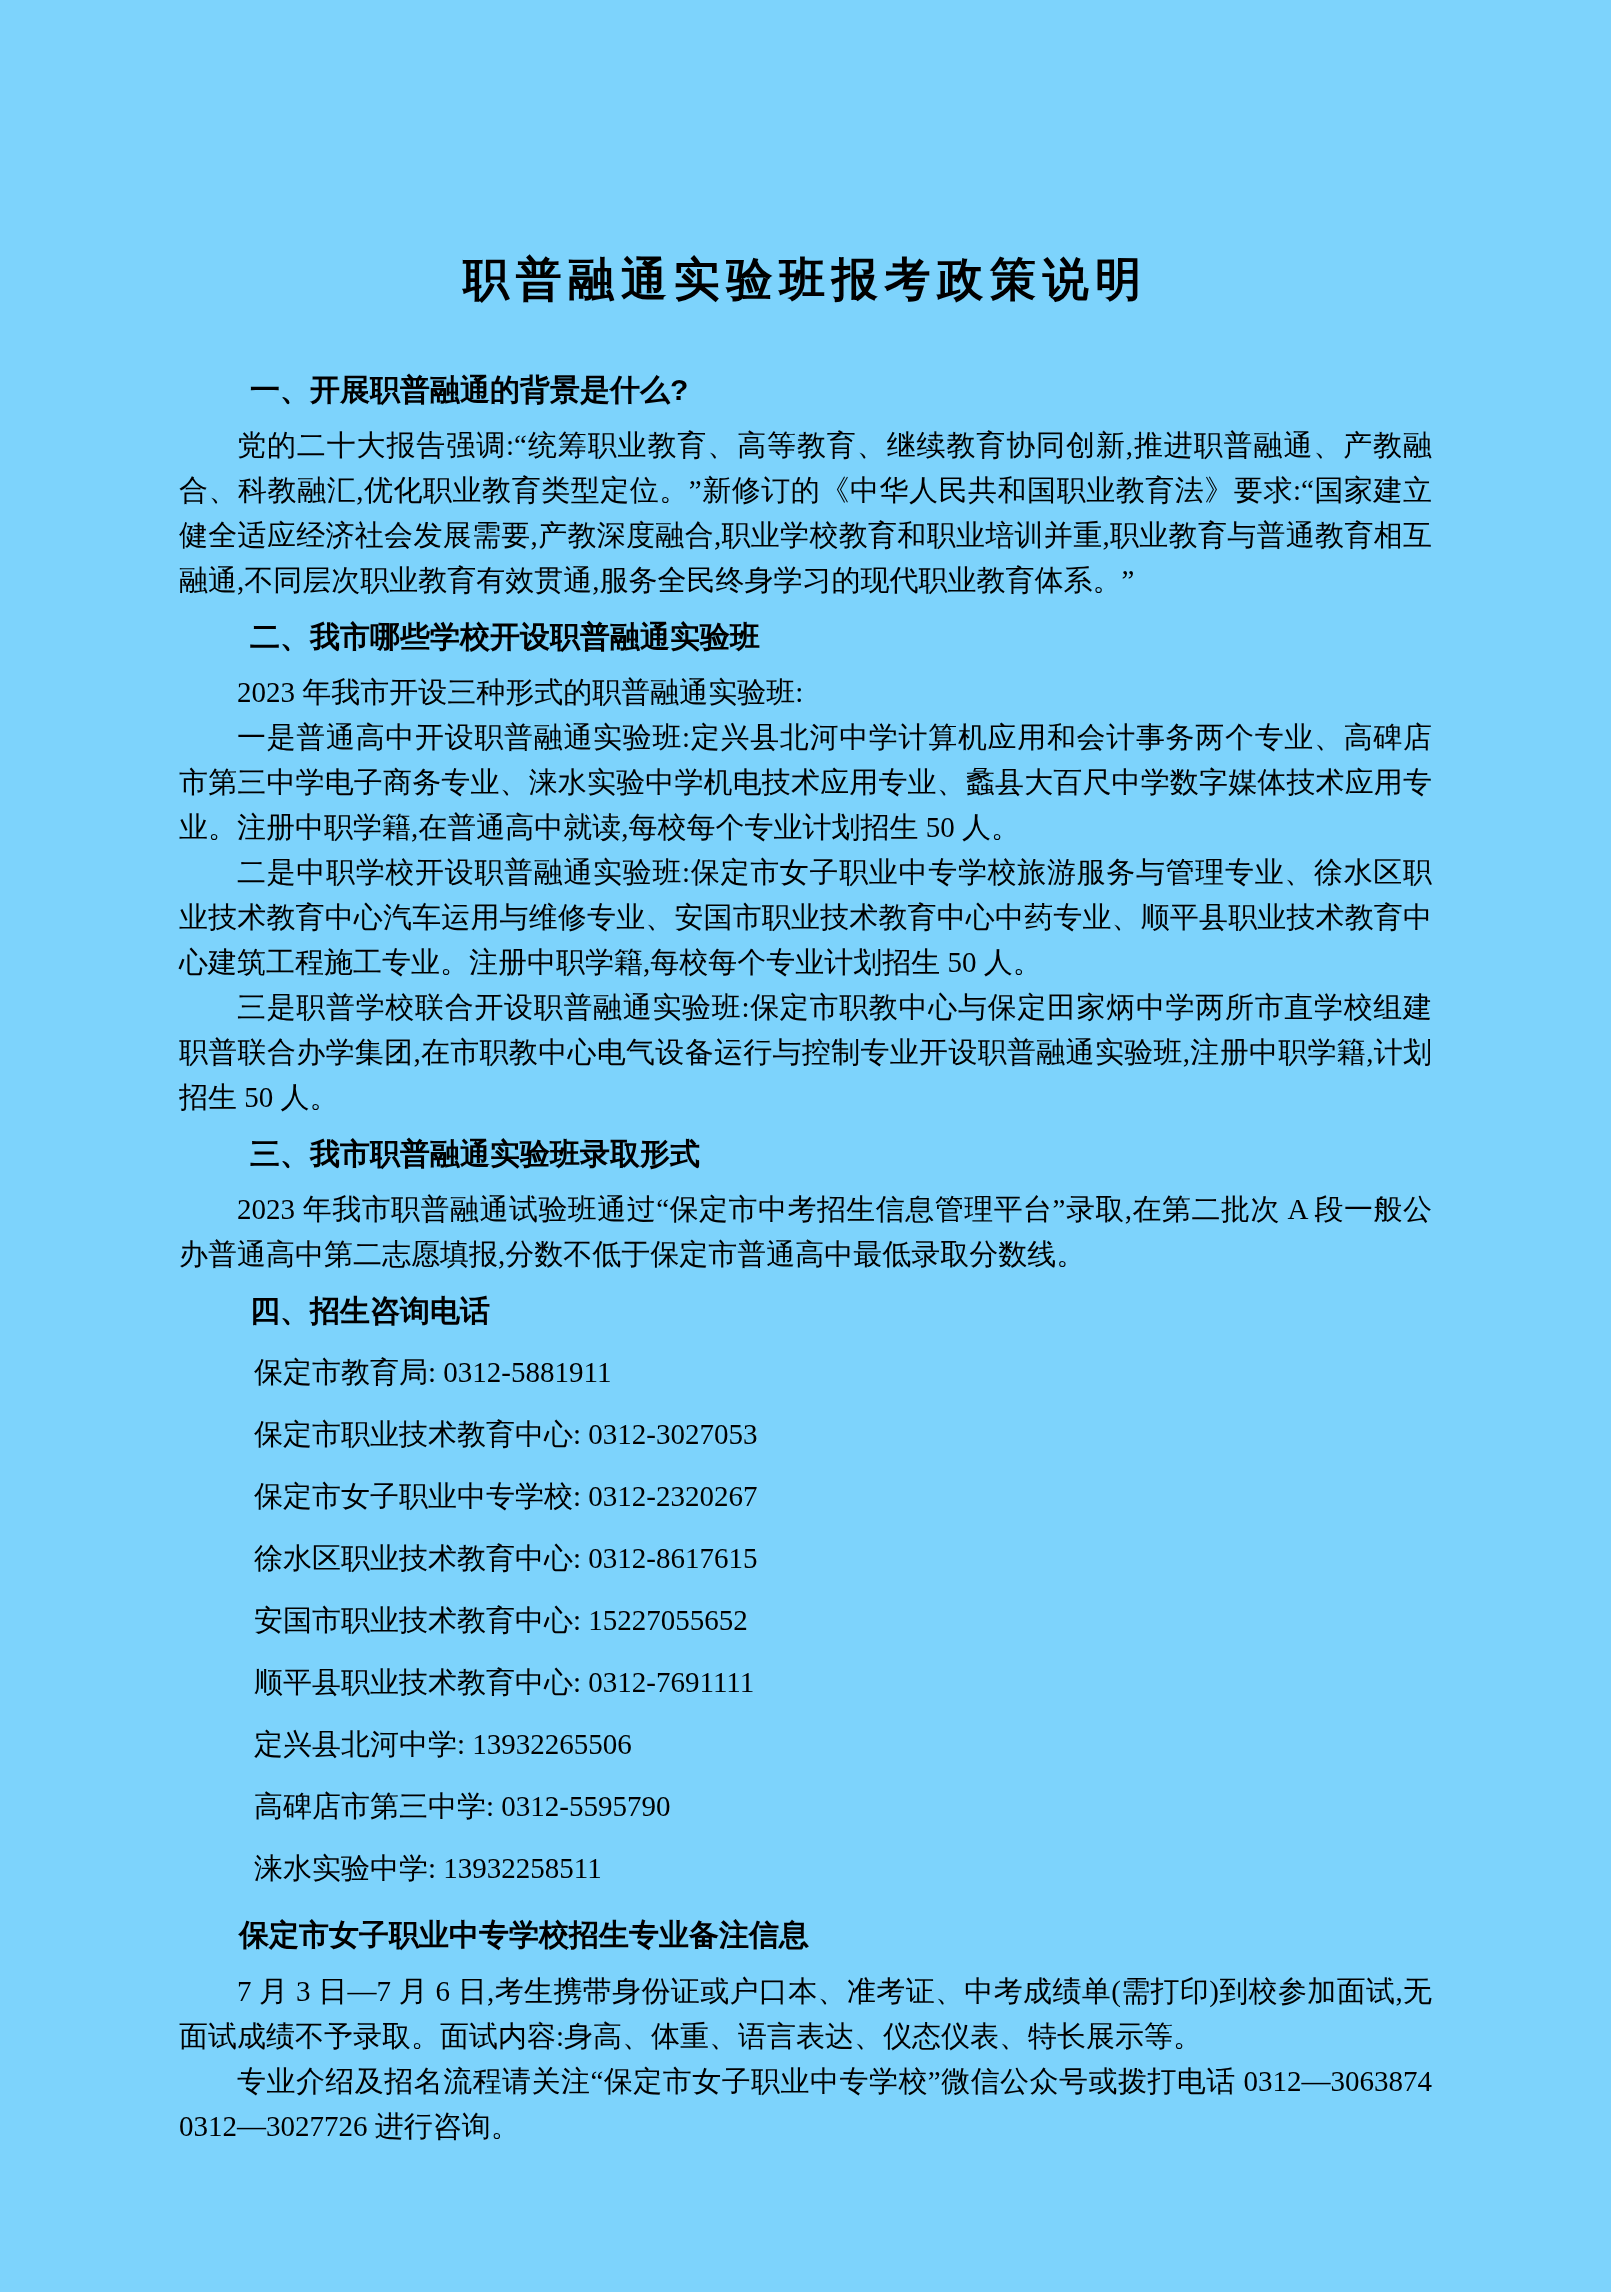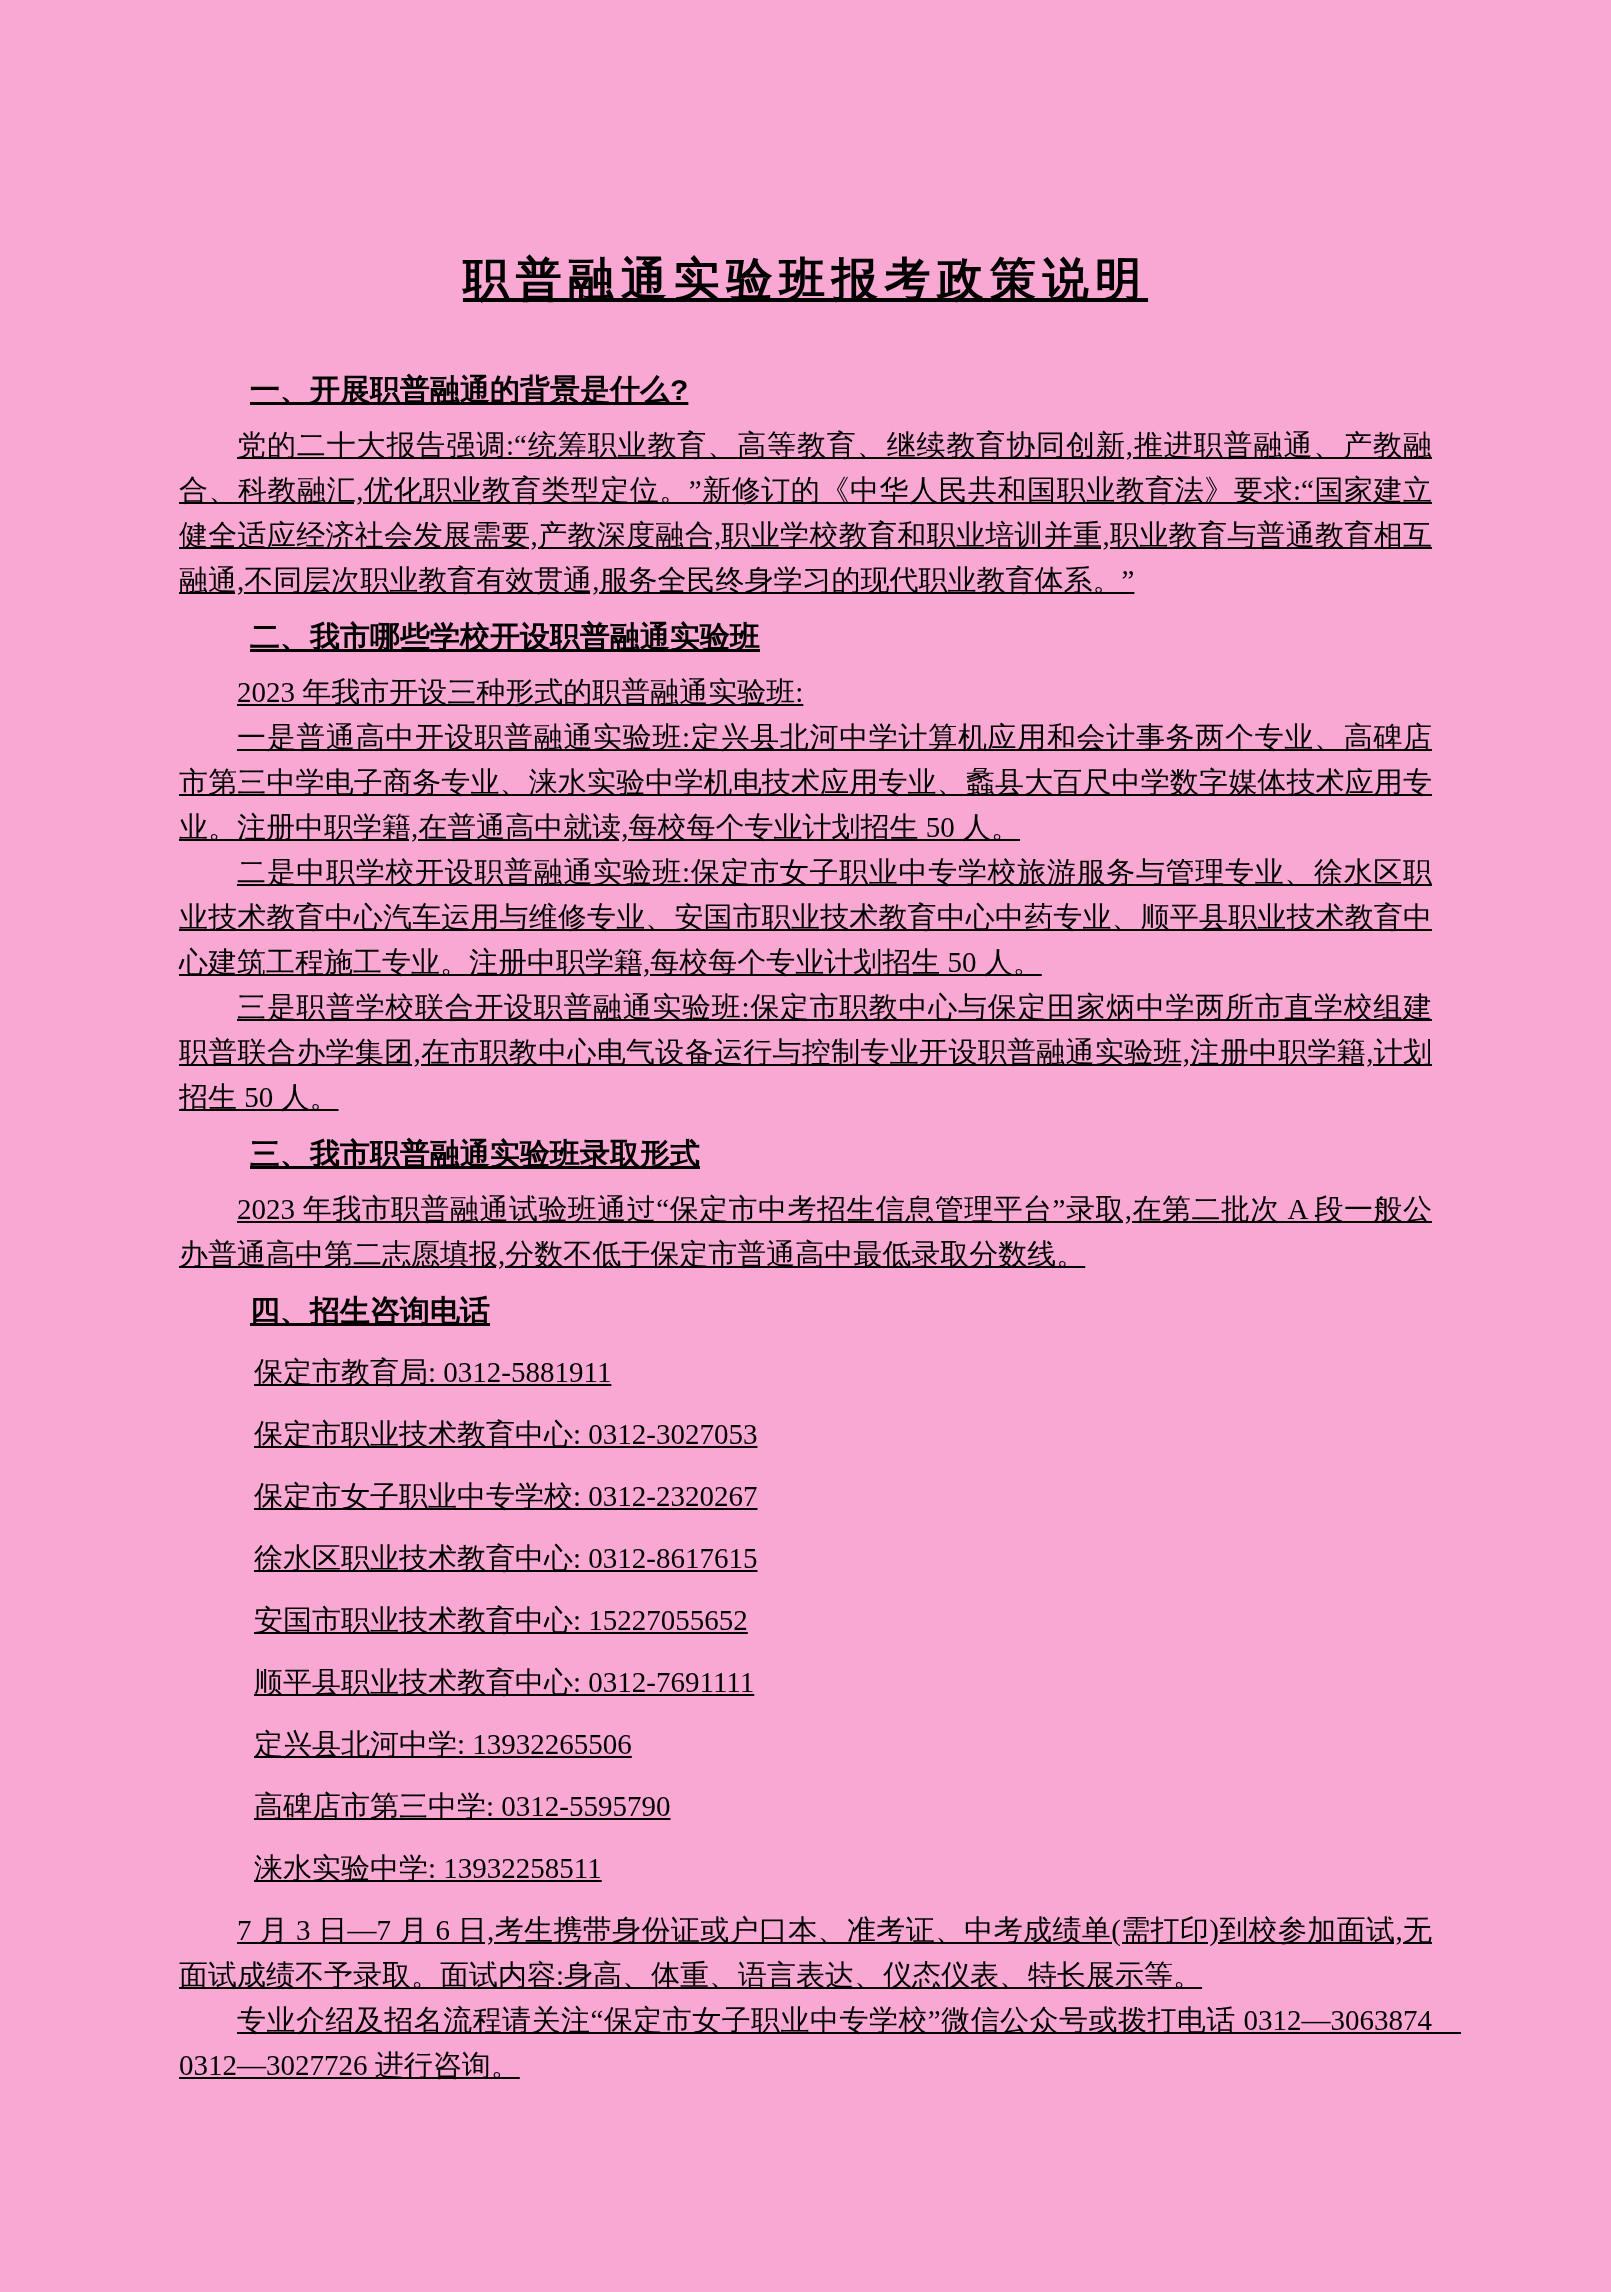--- a/index.html
+++ b/index.html
@@ -1,28 +1,27 @@
 <!DOCTYPE html>
 <html><head>
 <meta charset="utf-8">
 <style>
   html, body { margin: 0; padding: 0; background: #ffffff; }
   .page {
     position: relative;
     width: 1611px;
     height: 2292px;
     box-sizing: border-box;
-    background: #f9a8d4;
+    background: #7dd3fc;
     color: #000000;
     padding: 246px 179px 0 179px;
     font-family: "Liberation Serif", "DejaVu Serif", serif;
     font-size: 29px;
     line-height: 45px;
     overflow: hidden;
-    text-decoration: underline;
   }
   .doc-title {
     margin: 0 0 54px 0;
     text-align: center;
     font-family: "Liberation Serif", "DejaVu Serif", serif;
     font-weight: bold;
     font-size: 46px;
     line-height: 67px;
     letter-spacing: 6.7px;
     white-space: nowrap;
@@ -76,17 +75,18 @@
   <div class="phone-line">保定市教育局: 0312-5881911</div>
   <div class="phone-line">保定市职业技术教育中心: 0312-3027053</div>
   <div class="phone-line">保定市女子职业中专学校: 0312-2320267</div>
   <div class="phone-line">徐水区职业技术教育中心: 0312-8617615</div>
   <div class="phone-line">安国市职业技术教育中心: 15227055652</div>
   <div class="phone-line">顺平县职业技术教育中心: 0312-7691111</div>
   <div class="phone-line">定兴县北河中学: 13932265506</div>
   <div class="phone-line">高碑店市第三中学: 0312-5595790</div>
   <div class="phone-line">涞水实验中学: 13932258511</div>
 
+  <h2 class="subtitle">保定市女子职业中专学校招生专业备注信息</h2>
   <p class="para">7 月 3 日—7 月 6 日,考生携带身份证或户口本、准考证、中考成绩单(需打印)到校参加面试,无面试成绩不予录取。面试内容:身高、体重、语言表达、仪态仪表、特长展示等。</p>
   <p class="para">专业介绍及招名流程请关注“保定市女子职业中专学校”微信公众号或拨打电话 0312—3063874　0312—3027726 进行咨询。</p>
 
 </div>
 
 
 </body></html>

